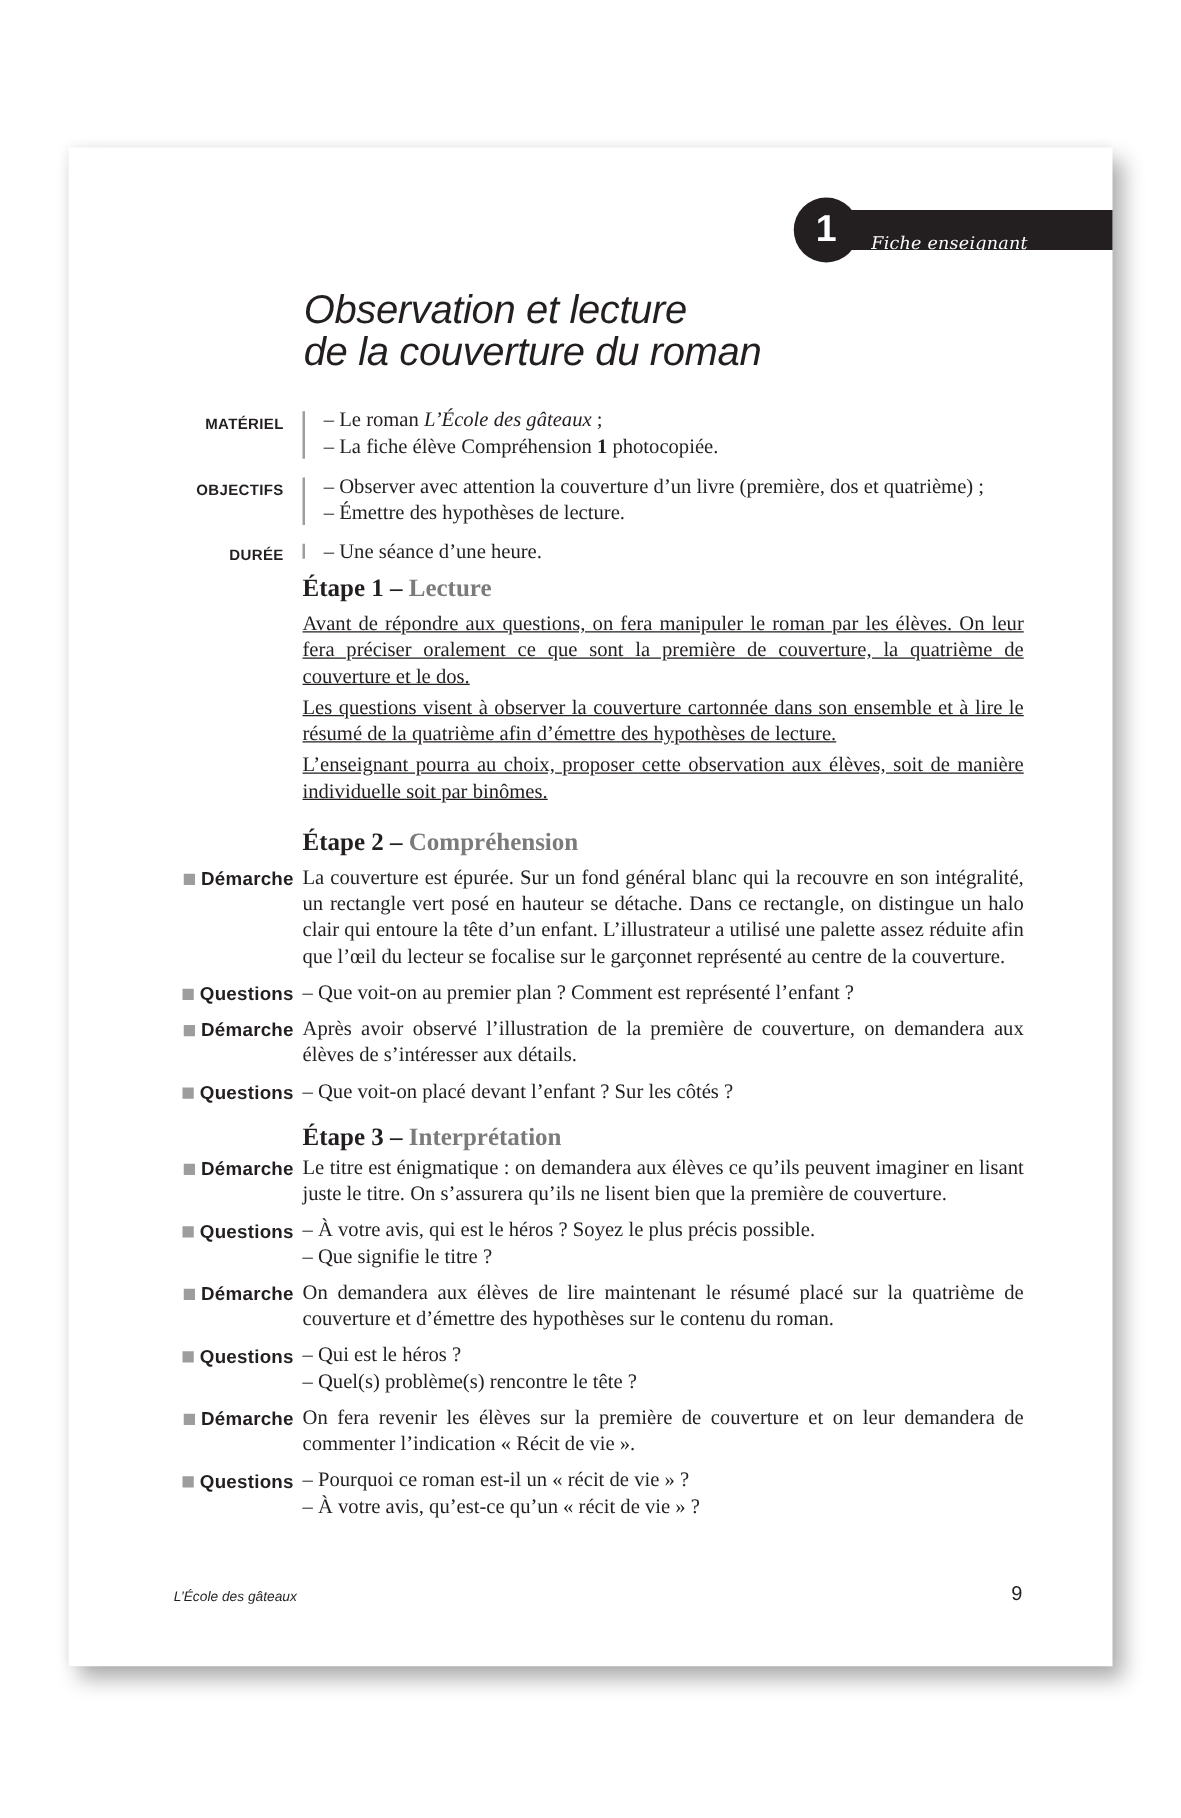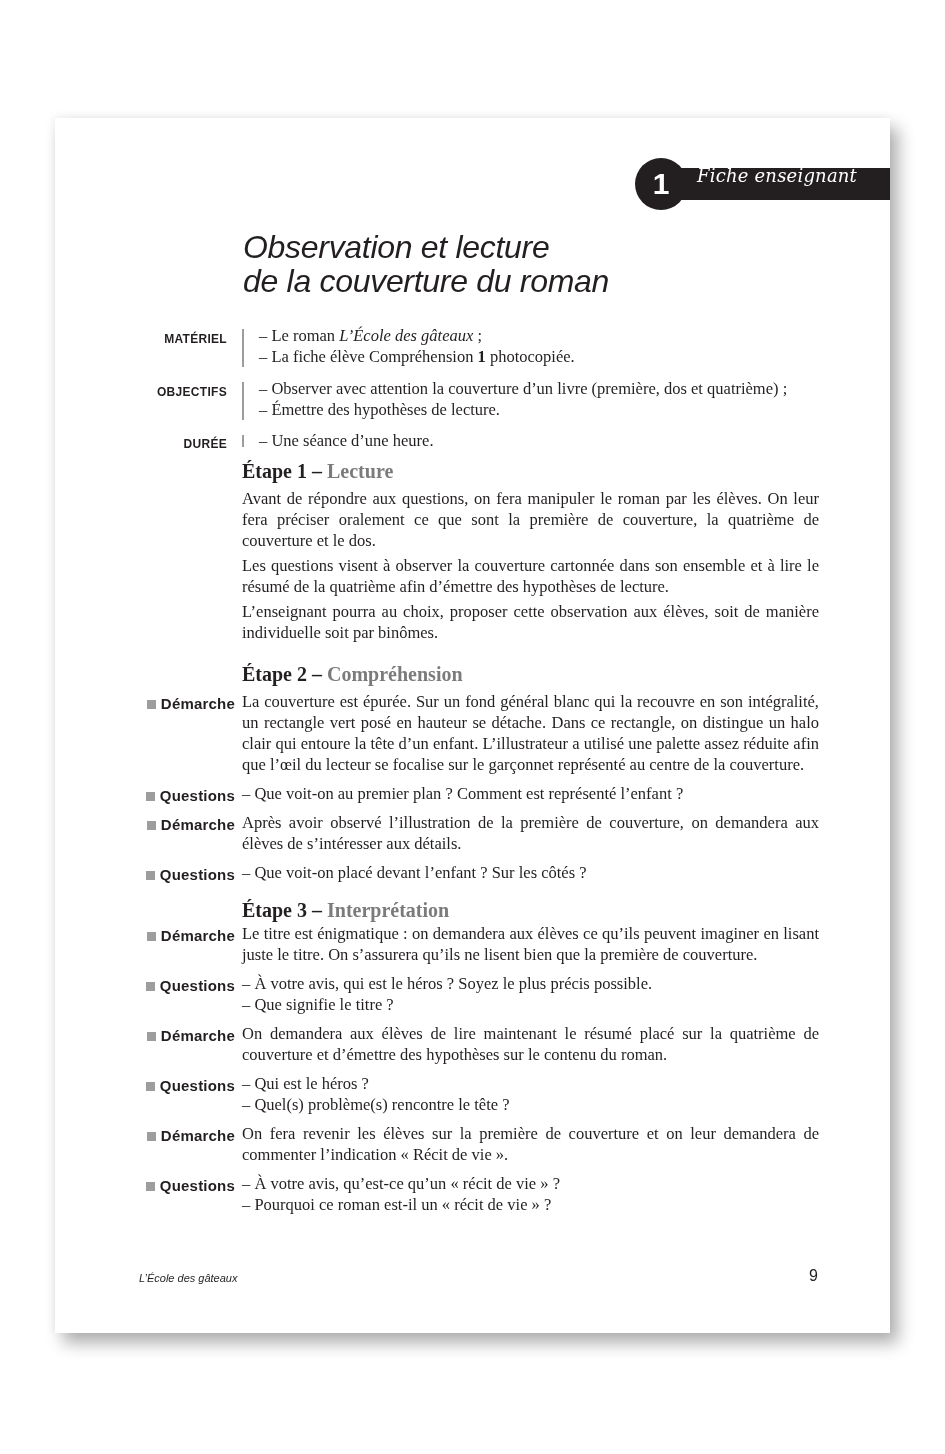--- a/index.html
+++ b/index.html
@@ -16,40 +16,40 @@
   }
   .badge-bar {
     position:absolute; left:26px; top:10px; right:0; height:32px; background:#231f20;
   }
   .badge-circle {
     position:absolute; left:0; top:0; width:52px; height:52px; border-radius:50%; background:#231f20;
     color:#fff; font-family:"Liberation Sans", sans-serif; font-weight:bold; font-size:30px;
     display:flex; align-items:center; justify-content:center;
   }
   .badge-label {
-    position:absolute; left:62px; top:7px; color:#fff; font-family:"DejaVu Serif", serif;
-    font-style:italic; font-size:18px; letter-spacing:0.2px;
+    position:absolute; left:62px; top:29px; color:#fff; font-family:"DejaVu Serif", serif;
+    font-style:italic; font-size:14px; letter-spacing:0.2px;
   }
   .title {
     position:absolute; left:188px; top:112px; margin:0;
     font-family:"Liberation Sans", sans-serif; font-style:italic; font-weight:normal;
     font-size:32px; line-height:34px; color:#231f20; letter-spacing:-0.3px;
   }
   .meta { position:absolute; left:0; width:835px; }
   .meta-label {
     position:absolute; right:663px; text-align:right;
     font-family:"Liberation Sans", sans-serif; font-weight:bold; font-size:17px; letter-spacing:0.3px;
     font-variant:small-caps; text-transform:lowercase;
   }
   .meta-bar { position:absolute; left:187px; width:2px; background:#9d9d9d; }
   .meta-lines { position:absolute; left:204px; font-size:16.5px; line-height:21px; }
   .content { position:absolute; left:187px; top:340px; width:577px; font-size:16.5px; line-height:21px; }
   .step { font-weight:bold; font-size:20px; line-height:26px; margin:0 0 4px 0; }
   .step .step-name { color:#7b7b7b; }
-  .para { margin:0 0 4px 0; text-align:justify; }
+  .para { margin:0 0 4px 0; text-align:justify;text-decoration:underline; }
   .block { position:relative; margin:0 0 8px 0; text-align:justify; }
   .tag {
     position:absolute; left:-105px; top:2px; width:98px; text-align:right;
     font-family:"Liberation Sans", sans-serif; font-weight:bold; font-size:15px; letter-spacing:0.2px;
     white-space:nowrap;
   }
   .tag .sq { display:inline-block; width:9px; height:9px; background:#9d9d9d; margin-right:5px; vertical-align:0px; }
   .gap { height:14px; }
   .footer-title {
     position:absolute; left:84px; top:1154px; font-family:"Liberation Sans", sans-serif; font-style:italic; font-size:11px;
@@ -151,20 +151,20 @@
       <div class="tag"><span class="sq"></span><span>Questions</span></div>
       <div>– Qui est le héros ?</div>
       <div>– Quel(s) problème(s) rencontre le tête ?</div>
     </div>
     <div class="block">
       <div class="tag"><span class="sq"></span><span>Démarche</span></div>
       <div>On fera revenir les élèves sur la première de couverture et on leur demandera de commenter l’indication « Récit de vie ».</div>
     </div>
     <div class="block">
       <div class="tag"><span class="sq"></span><span>Questions</span></div>
+      <div>– Pourquoi ce roman est-il un « récit de vie » ?</div>
       <div>– À votre avis, qu’est-ce qu’un « récit de vie » ?</div>
-      <div>– Pourquoi ce roman est-il un « récit de vie » ?</div>
     </div>
   </div>
 
   <div class="footer-title">L’École des gâteaux</div>
   <div class="footer-page">9</div>
 </div>
 
 </body></html>

